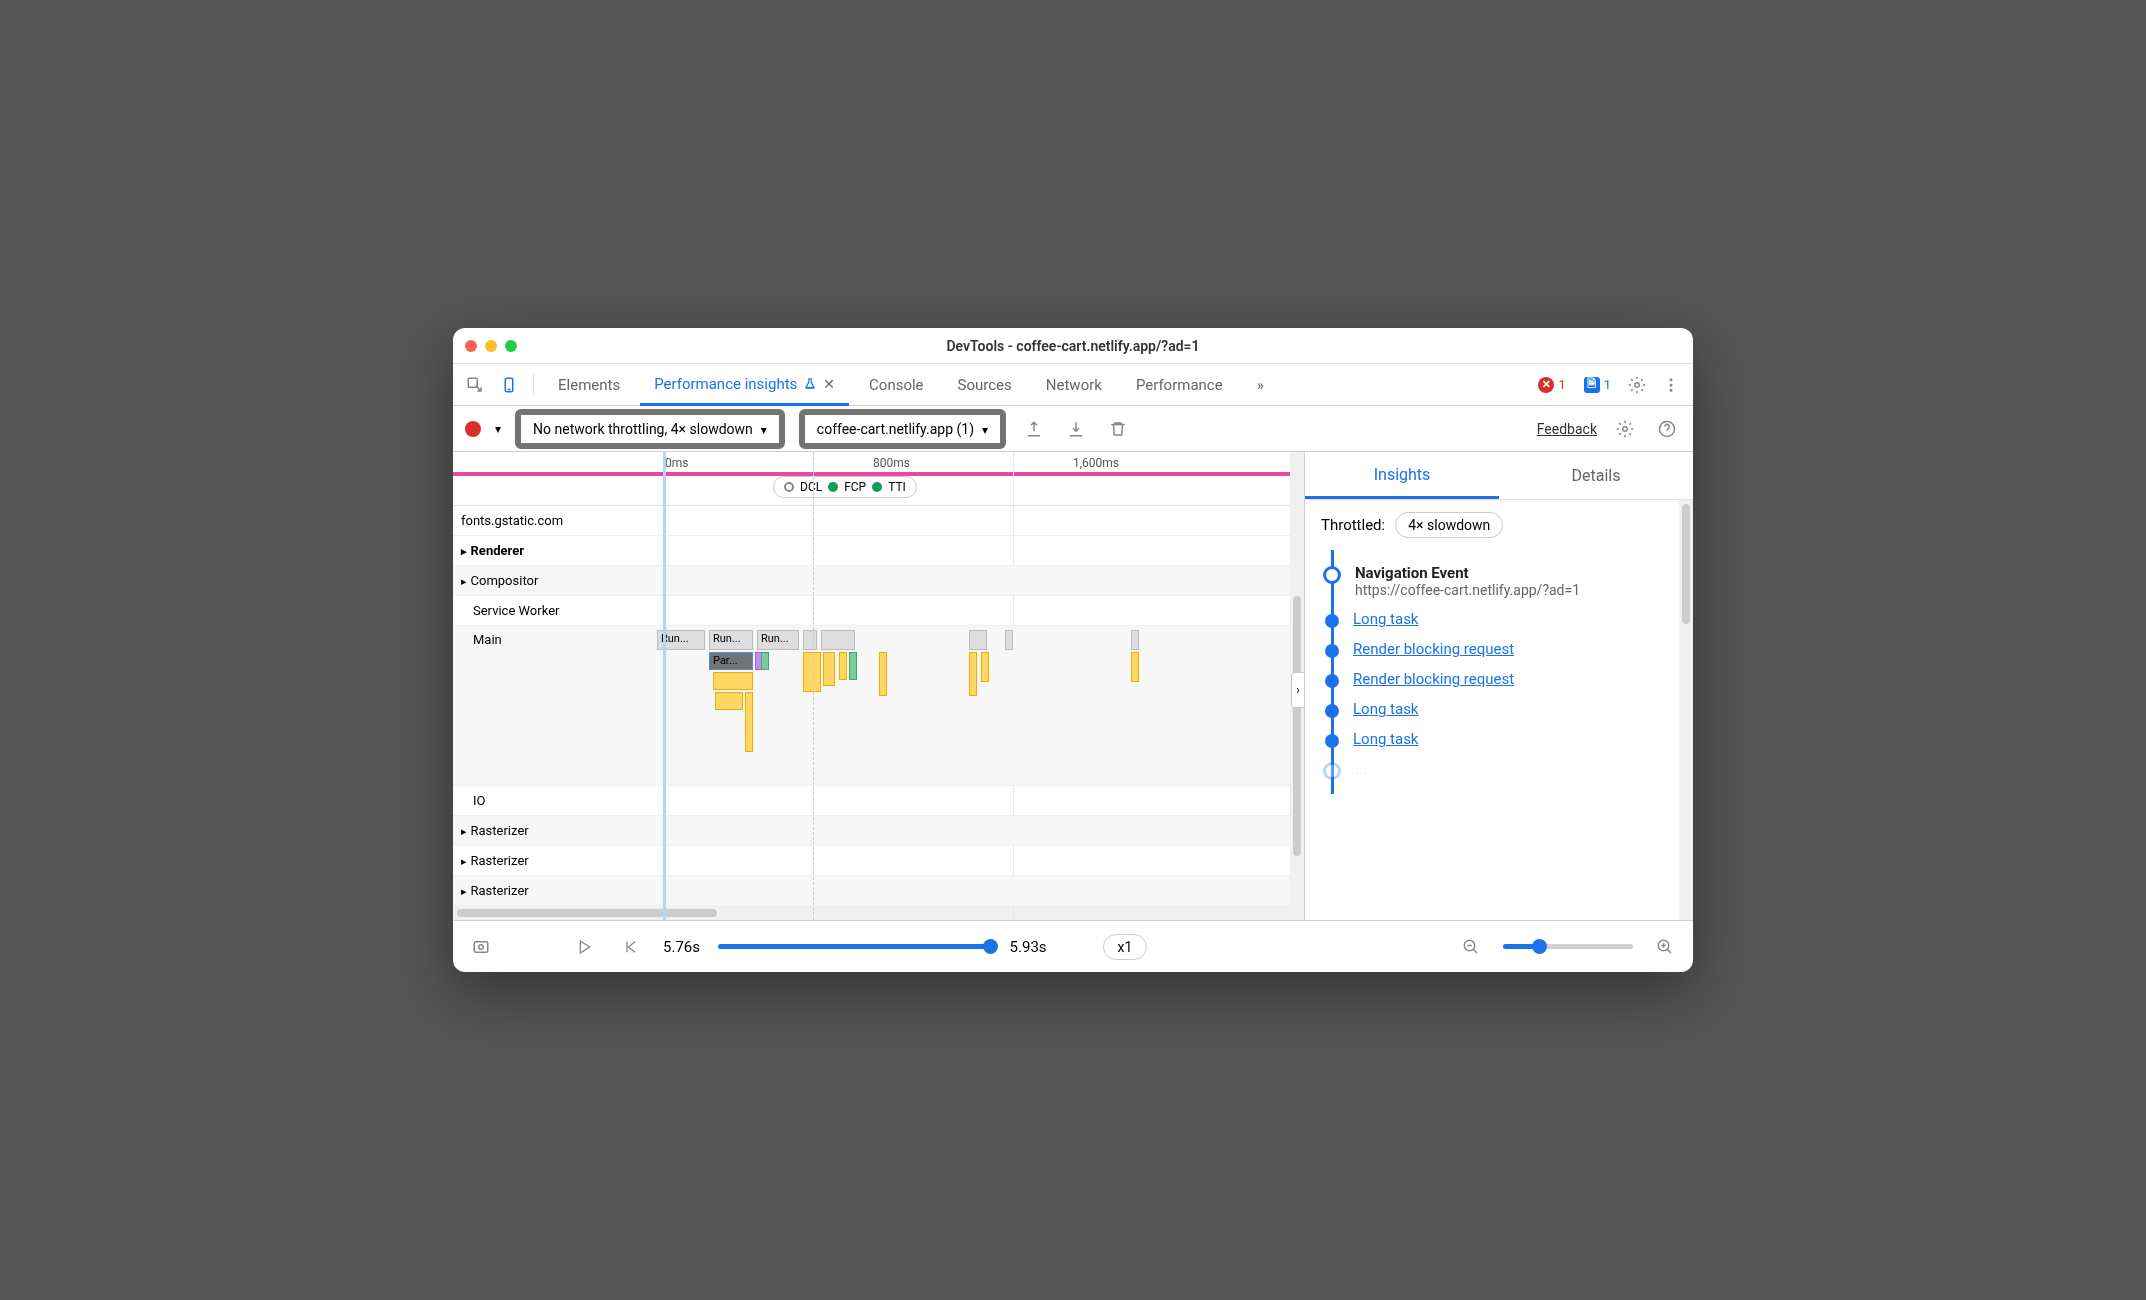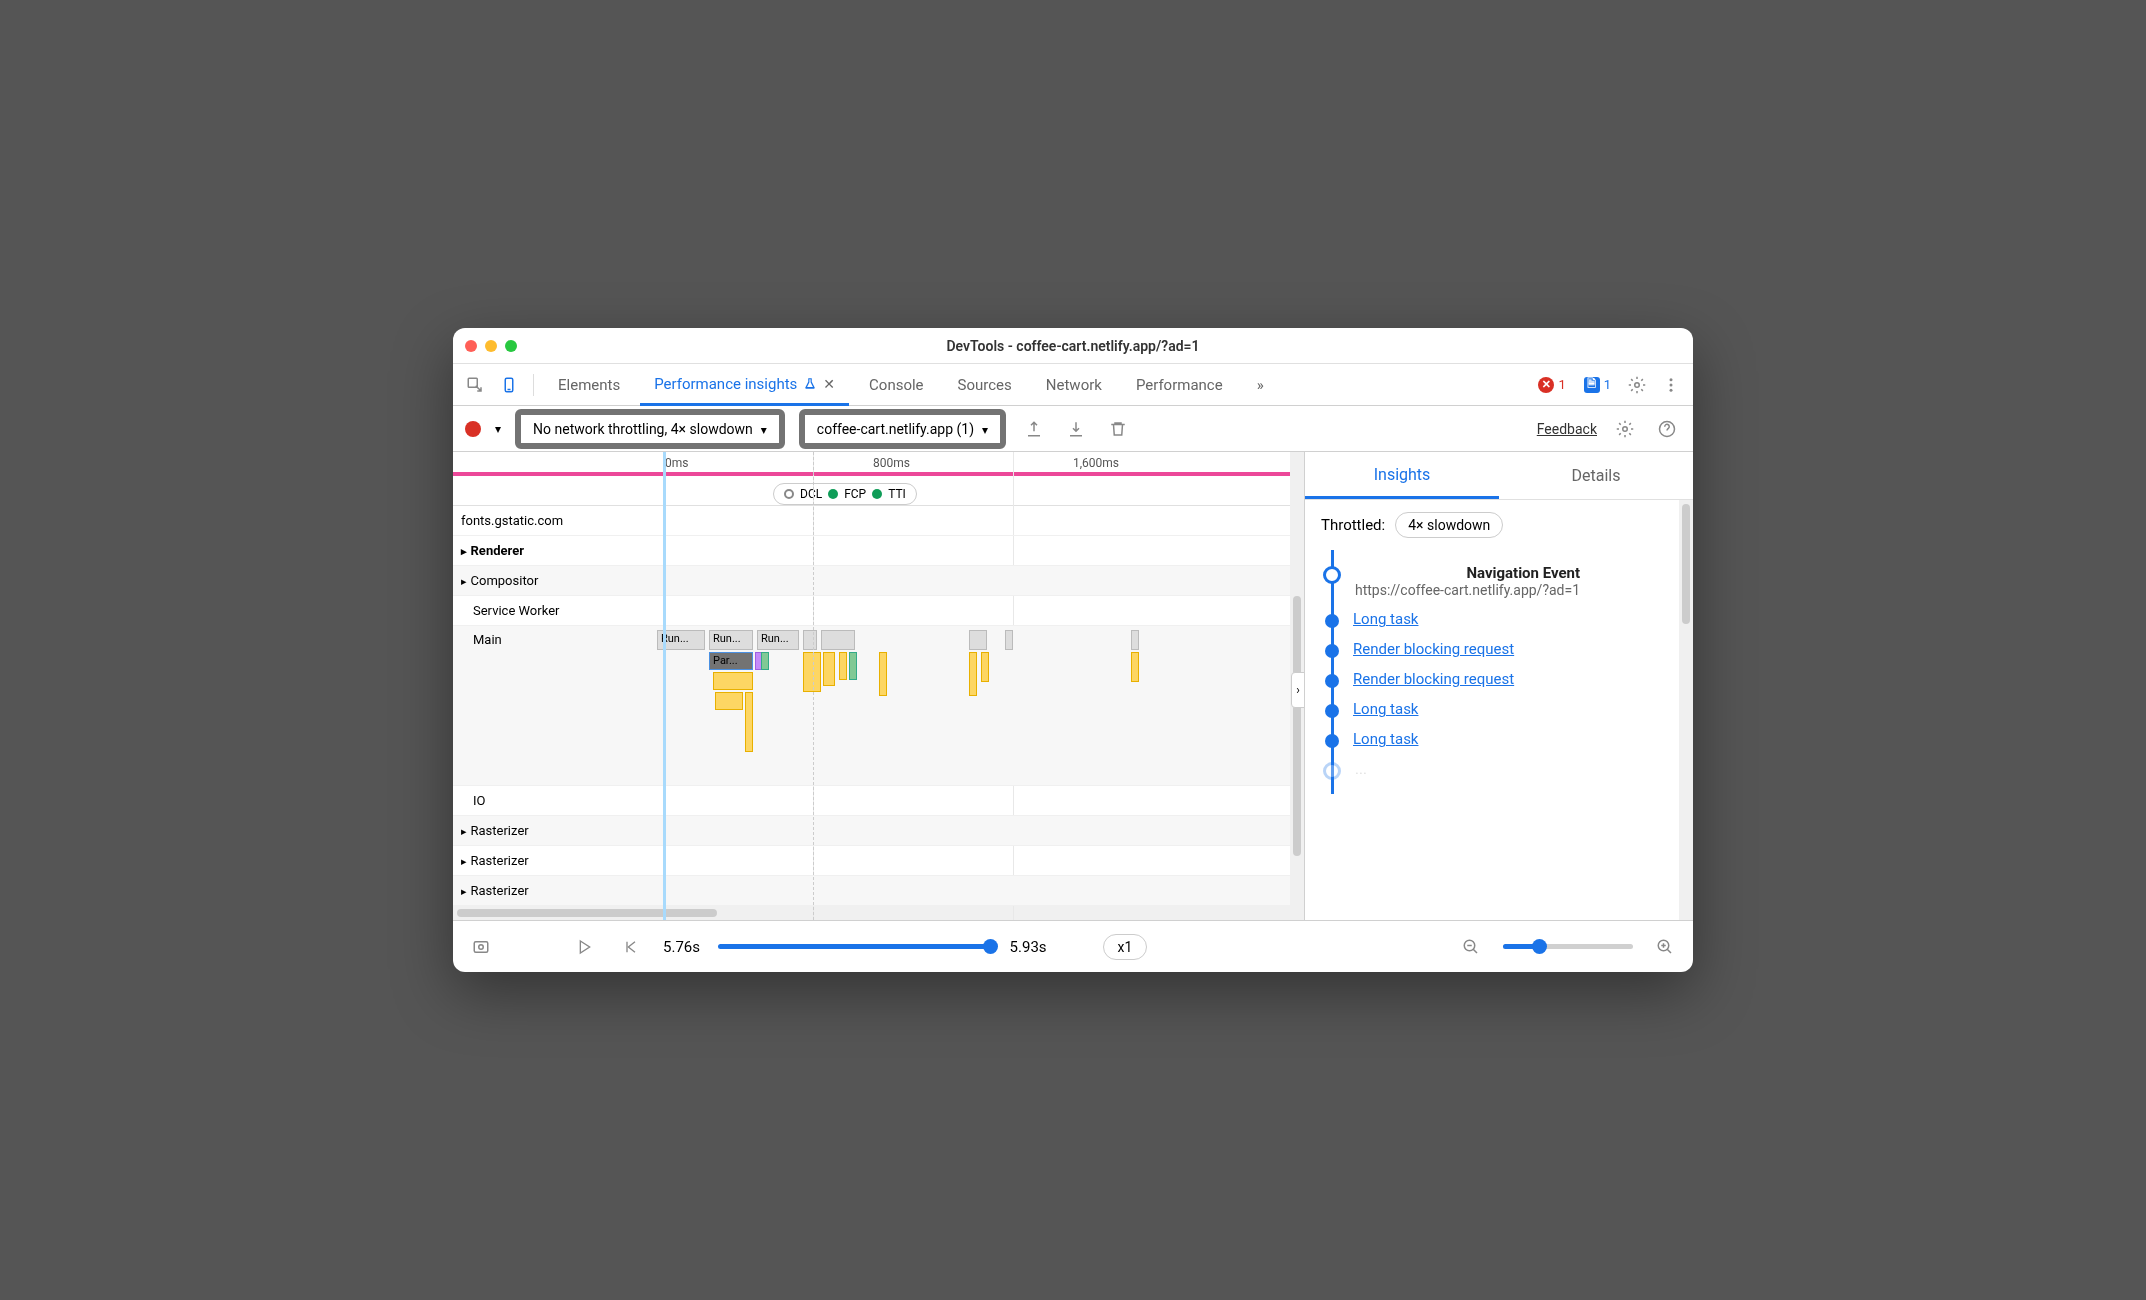--- a/index.html
+++ b/index.html
@@ -102,21 +102,21 @@
   gap: 8px;
   background: #fff;
 }
 .select-box .caret::after { content:"▾"; font-size:12px; }
 .feedback-link { text-decoration: underline; font-size:14px; color:#333;}
 .content-row { display: flex; flex: 1; min-height: 460px; position: relative;}
 .timeline-pane { flex: 1; display:flex; flex-direction:column; border-right:1px solid #d0d0d0; position:relative; overflow:hidden;}
 .ruler { height: 24px; border-bottom:4px solid #ec4899; position:relative; font-size:12px; color:#555; }
 .ruler .tick { position:absolute; top:4px;}
 .ruler .line { position:absolute; top:0; bottom:-500px; width:1px; background:#e8e8e8;}
-.markers-row { height:30px; display:flex; align-items:flex-end; padding-left:280px; border-bottom:1px solid #e0e0e0; gap:0;}
+.markers-row { height:30px; display:flex; align-items:flex-start; padding-left:280px; border-bottom:1px solid #e0e0e0; gap:0;}
 .pill {
   border:1px solid #ccc; border-radius:14px; padding:3px 10px;
   font-size:12px; display:flex; align-items:center; gap:6px;
   background:#fff;
 }
 .pill .pd { width:10px;height:10px;border-radius:50%;}
 .pd.green{background:#0f9d58;}
 .pd.gray{border:2px solid #888;}
 .tracks { flex:1; font-size:13px; position:relative; overflow:hidden;}
 .track-row { height:30px; display:flex; align-items:center; padding-left:8px; border-bottom:1px solid #f0f0f0;}
@@ -137,21 +137,21 @@
 .scrollbar-v{position:absolute;top:0;right:0;bottom:0;width:14px;background:#f0f0f0;display:flex;align-items:center;justify-content:center;}
 .scrollbar-v .thumb{width:8px;height:260px;background:#ccc;border-radius:4px;margin-top:80px;}
 .expand-toggle{position:absolute;right:-1px;top:220px;width:14px;height:36px;border:1px solid #ccc;background:#fff;border-radius:4px 0 0 4px;display:flex;align-items:center;justify-content:center;font-size:12px;z-index:20;}
 .insights-pane { width: 388px; display:flex; flex-direction:column; background:#fff; position:relative;}
 .insights-tabs { height:48px; display:flex; border-bottom:1px solid #e0e0e0;}
 .insights-tab { flex:1; display:flex;align-items:center;justify-content:center; font-size:16px; color:#666; cursor:pointer;}
 .insights-tab.active{ color:#1a73e8; border-bottom:3px solid #1a73e8;}
 .throttled-row{padding:12px 16px;display:flex;align-items:center;gap:10px;font-size:15px;}
 .chip{border:1px solid #ccc;border-radius:14px;padding:4px 12px;font-size:14px;}
 .events-list{padding:8px 4px 8px 20px;font-size:15px;overflow:hidden;}
-.event-item{display:flex;gap:14px;align-items:flex-start;padding:6px 0;position:relative;text-align:right;}
+.event-item{display:flex;gap:14px;align-items:flex-start;padding:6px 0;position:relative;}
 .event-bullet{width:14px;height:14px;border-radius:50%;background:#1a73e8;margin-top:4px;flex-shrink:0;}
 .event-bullet.hollow{background:#fff;border:3px solid #1a73e8;width:18px;height:18px;margin-left:-2px;margin-top:2px;}
 .event-line{position:absolute;left:26px;top:0;bottom:0;width:3px;background:#1a73e8;}
 .event-text a{color:#1a73e8;text-decoration:underline;}
 .event-text .title{font-weight:700;color:#222;}
 .event-text .url{color:#666;font-size:14px;}
 .insights-scroll{position:absolute;top:48px;right:0;bottom:0;width:14px;background:#f0f0f0;}
 .insights-scroll .thumb{width:8px;height:120px;background:#ccc;border-radius:4px;margin:4px auto;}
 .footer {
   height:52px; border-top:1px solid #d0d0d0;

